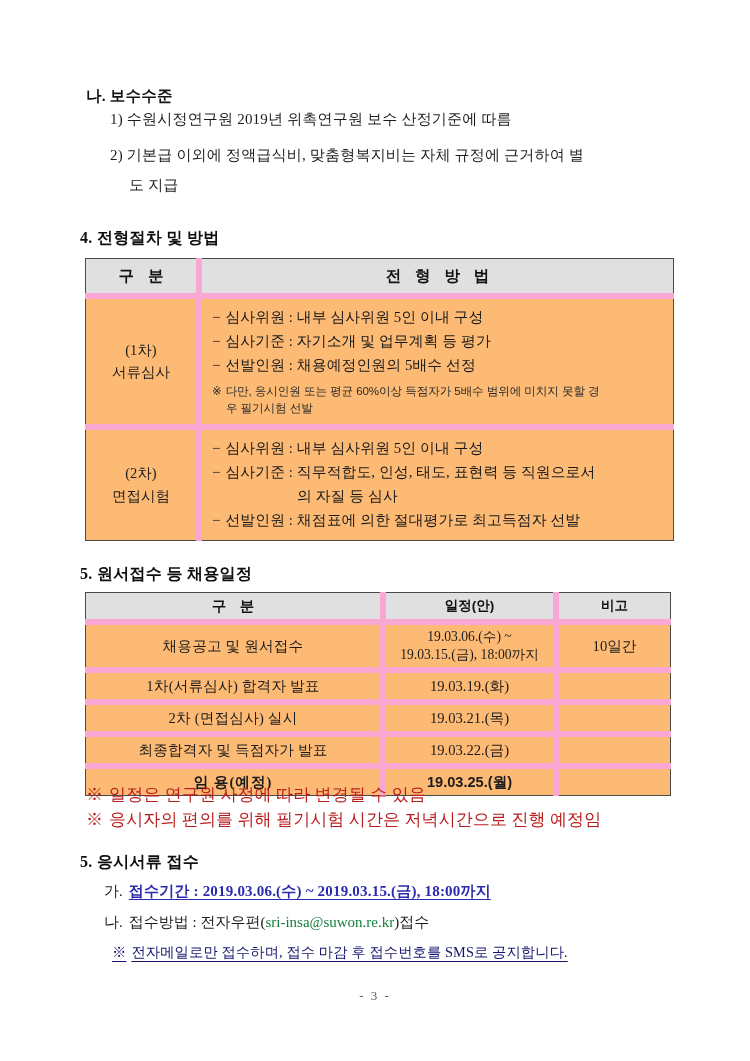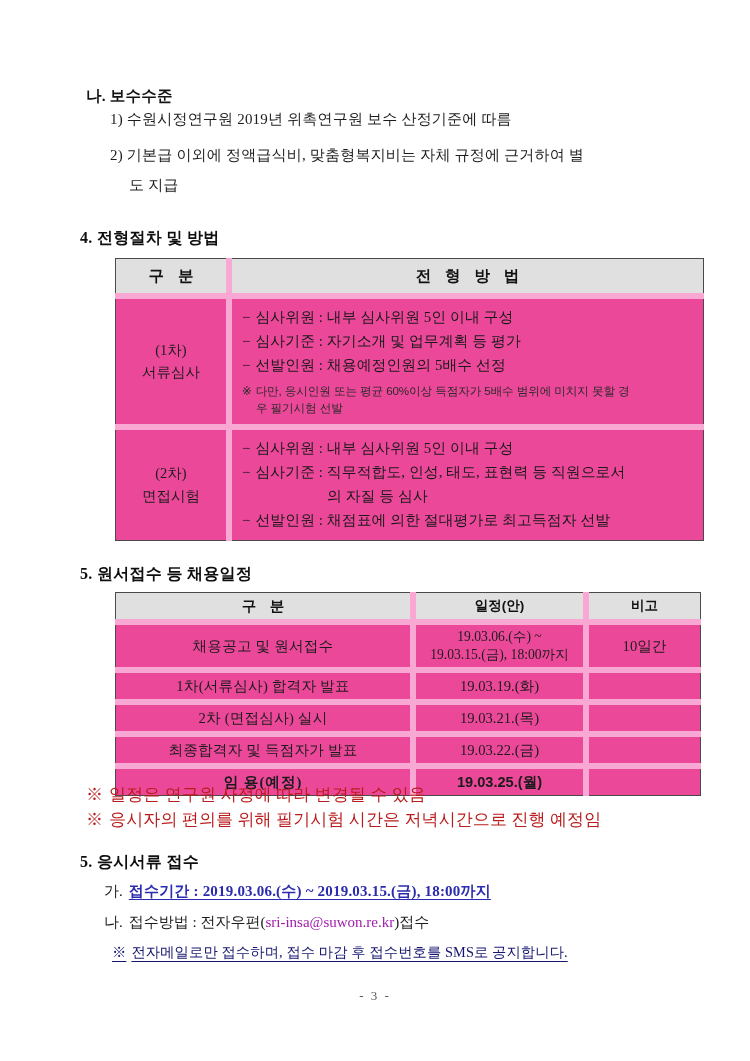--- a/index.html
+++ b/index.html
@@ -53,23 +53,22 @@
     font-size: 16px;
     font-weight: bold;
     letter-spacing: .3px;
     color: #0f0f0f;
   }
 
   
   table.doc {
     position: absolute;
     border-collapse: collapse;
-    background: #ec4899;
+    background: #fdba74;
     table-layout: fixed;
-    margin-left: 30px;
   }
   table.doc td, table.doc th {
     border: 6px solid #f9a8d4;
     padding: 0;
     vertical-align: middle;
     font-weight: normal;
   }
   table.doc thead th {
     background: #e0e0e0;
     border-top: 1.6px solid #4a4a4a;
@@ -187,21 +186,21 @@
     color: #1c1c1c;
   }
   .sub-a .mark { margin-right: 6px; }
   .blue-ul {
     color: #2b2bb0;
     font-weight: bold;
     text-decoration: underline;
     text-underline-offset: 3px;
     letter-spacing: .2px;
   }
-  .mailto { color: #a21caf; }
+  .mailto { color: #15803d; }
   .final-note {
     position: absolute;
     left: 112px;
     font-size: 14.3px;
     white-space: nowrap;
     color: #15156e;
     text-decoration: underline;
     text-underline-offset: 4px;
     letter-spacing: .1px;
   }

